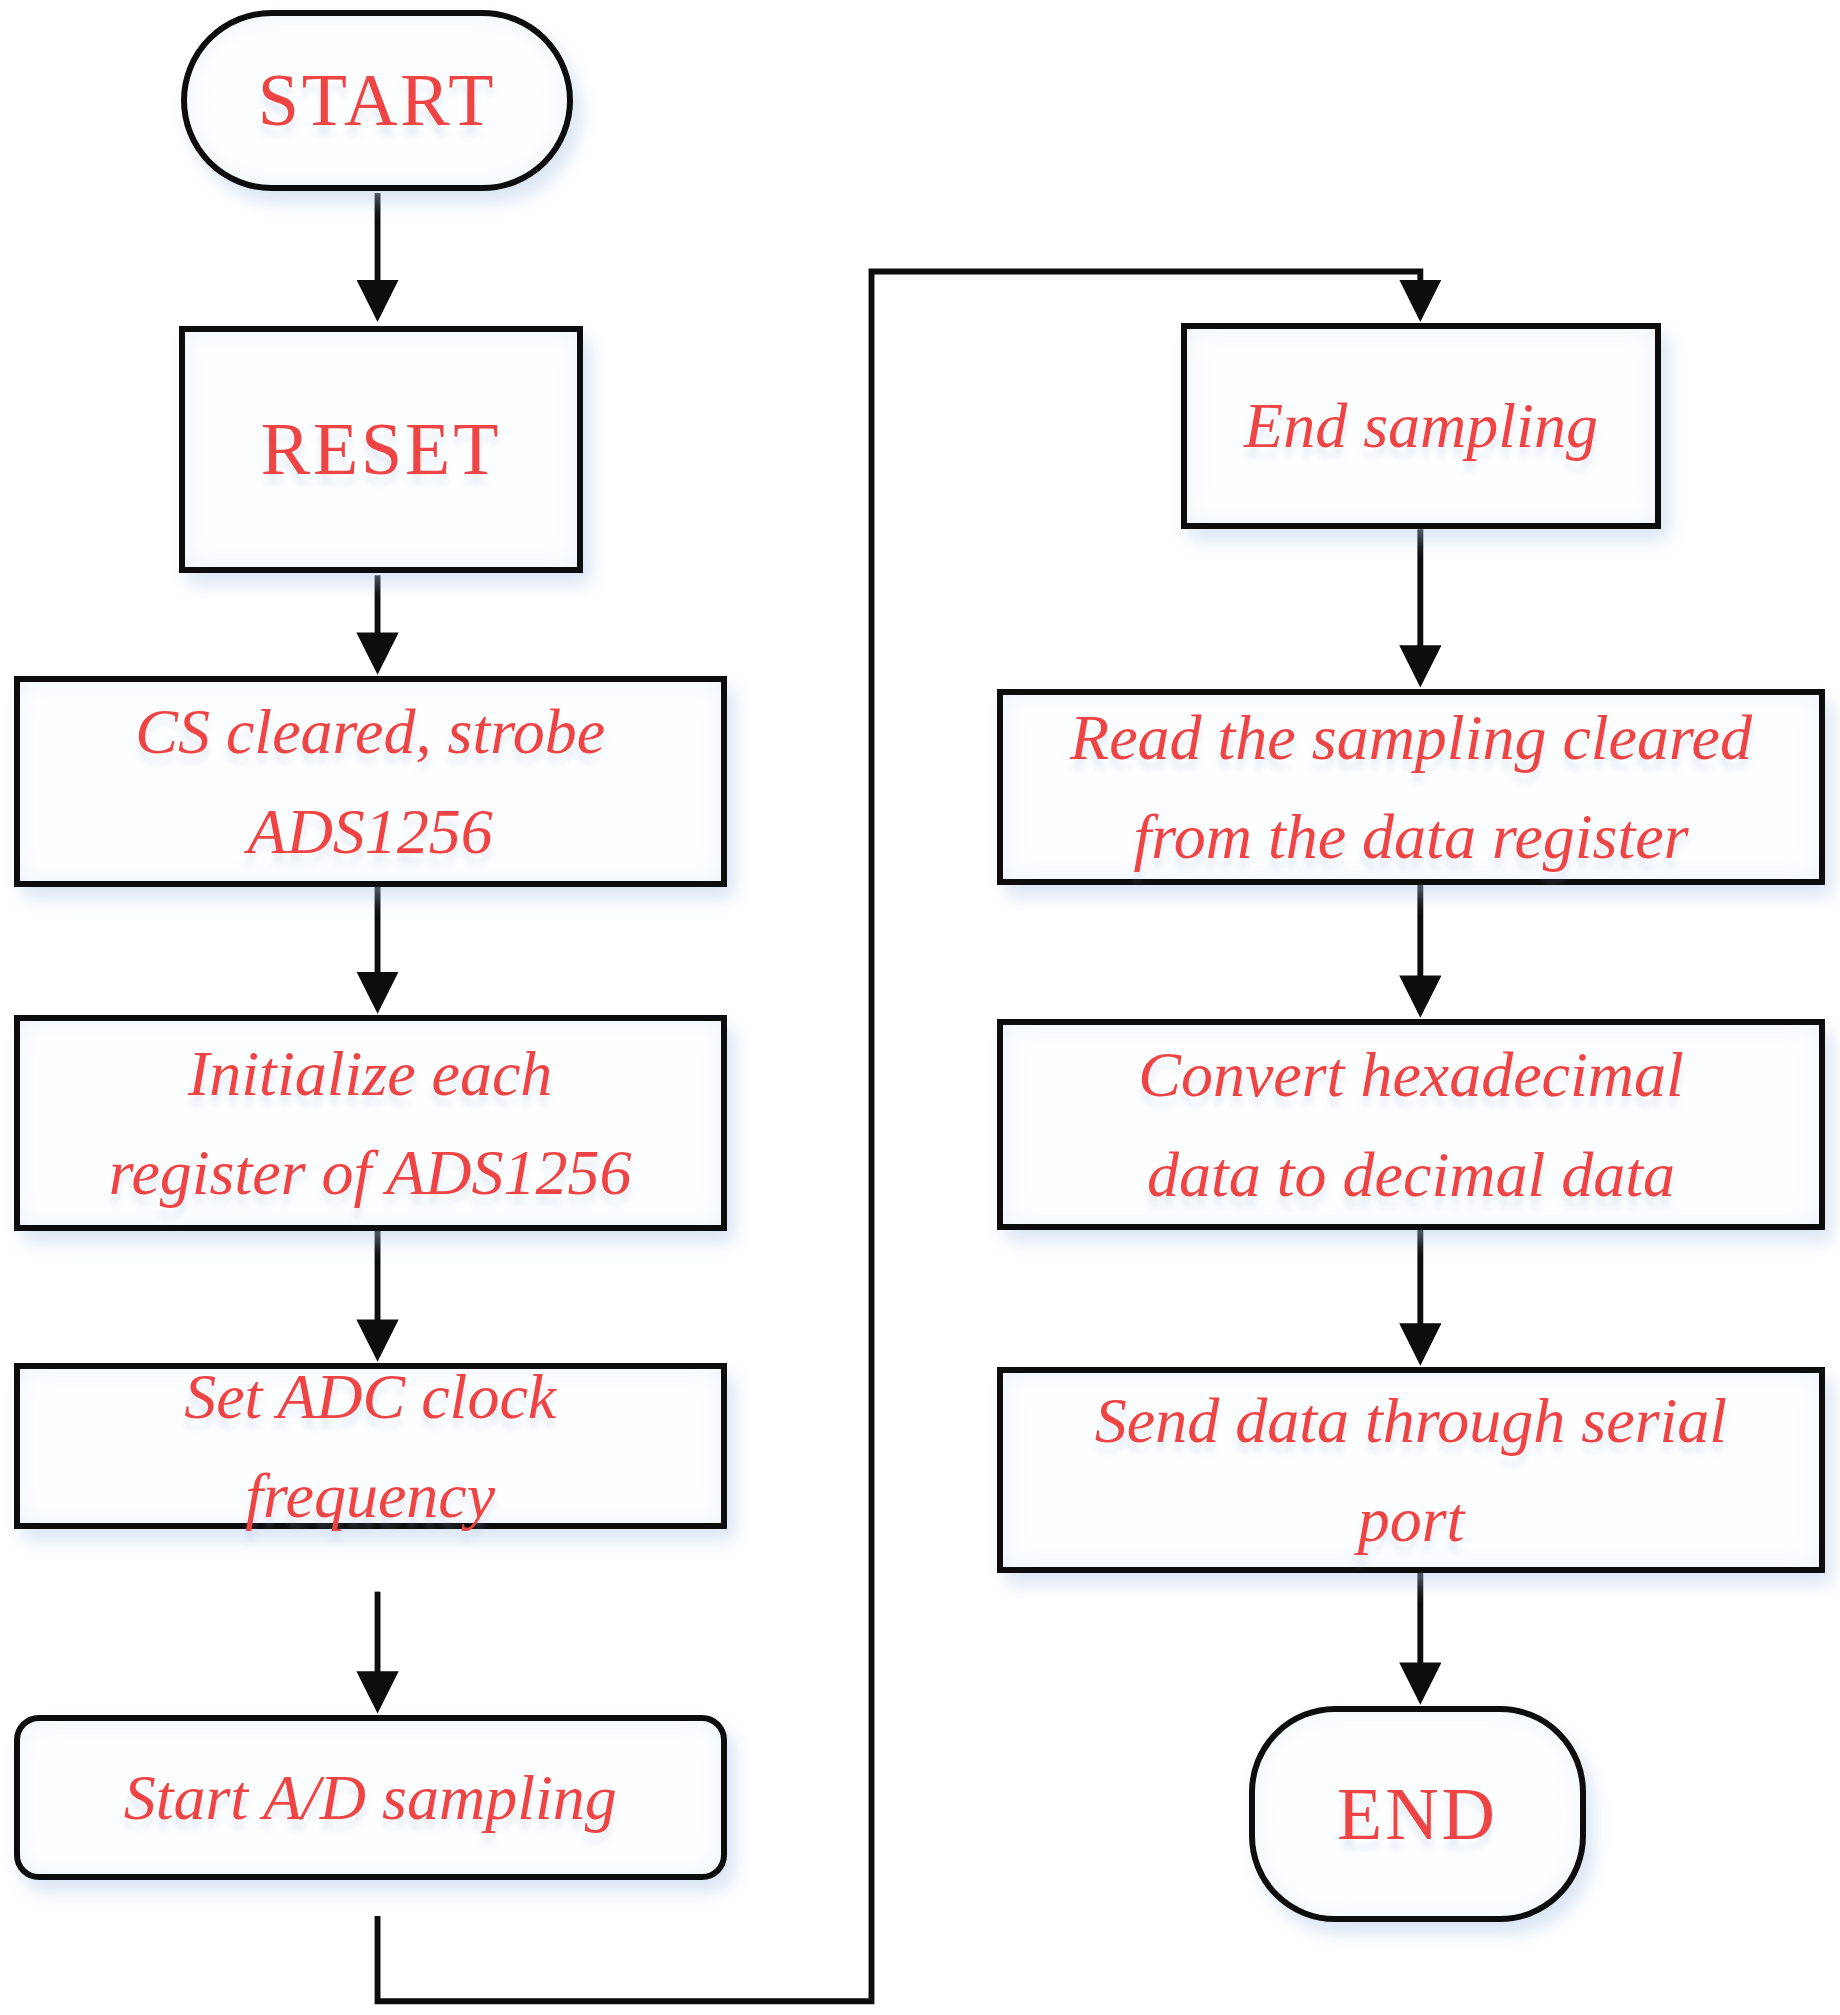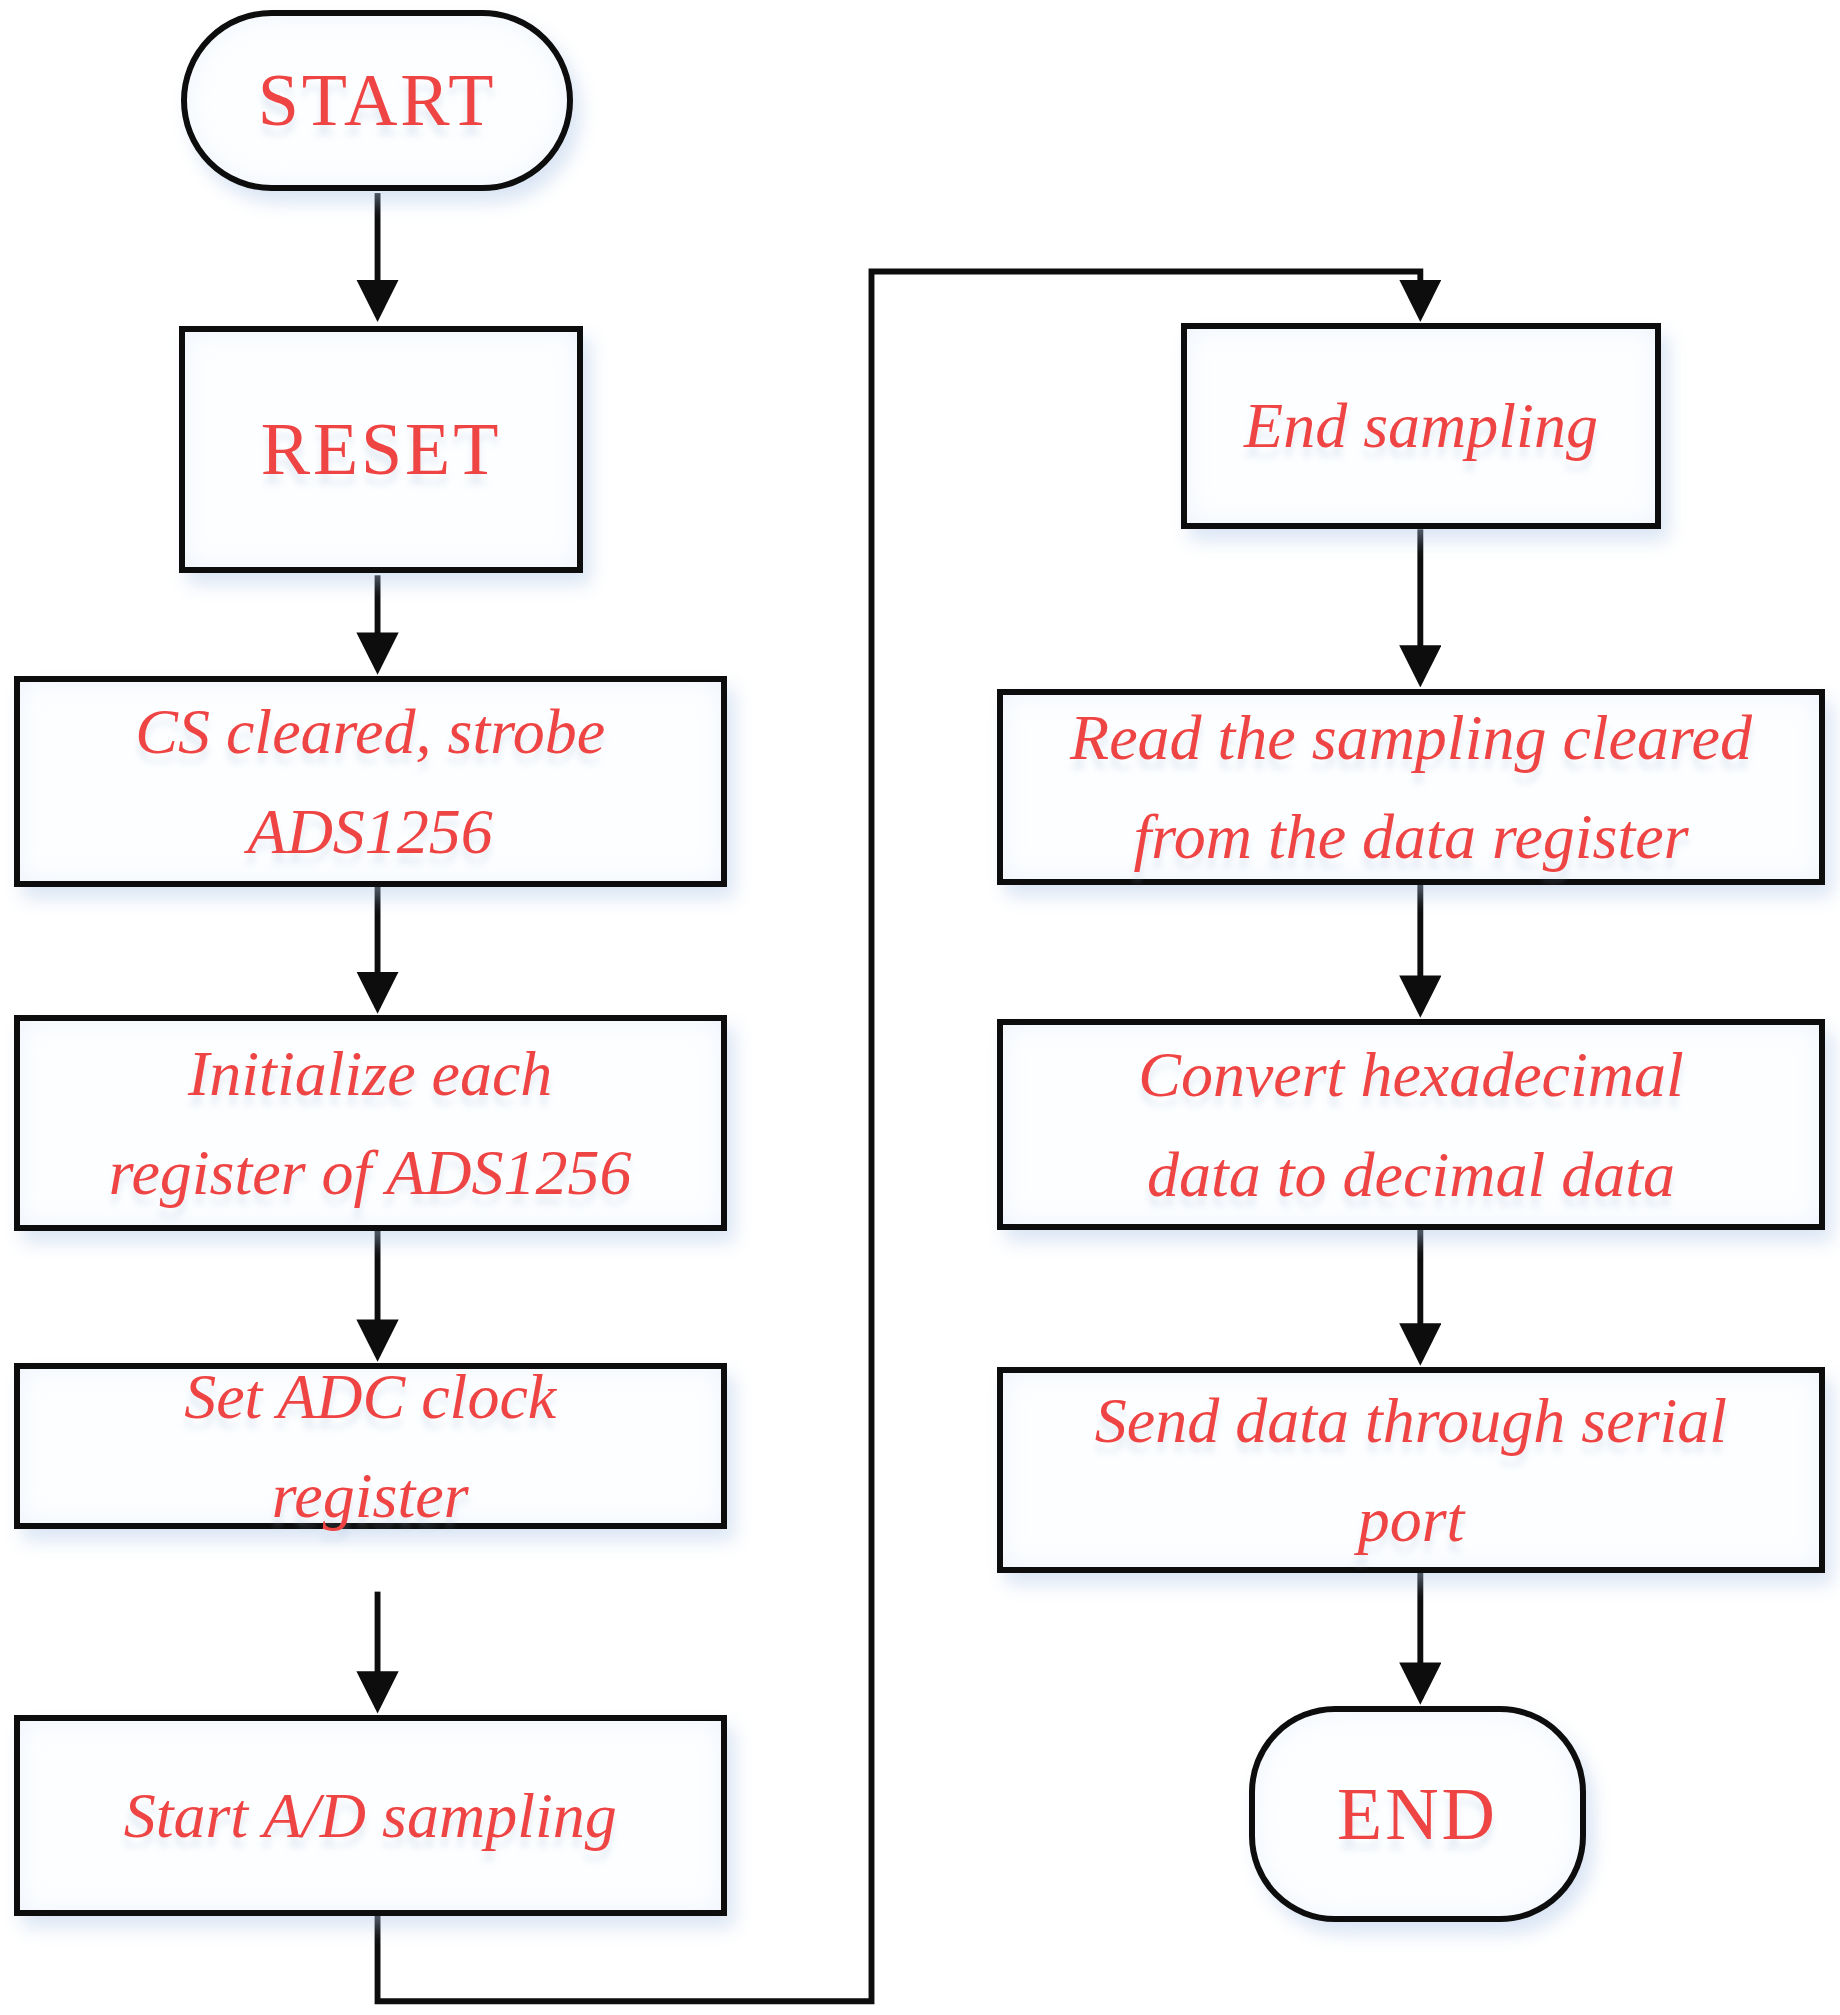--- a/index.html
+++ b/index.html
@@ -91,25 +91,25 @@
   <div class="node process" id="node-init-reg" style="left:13.7px; top:1015px; width:713px; height:216px;align-items:center;">
     <div class="label">
       <span class="ln">Initialize each</span>
       <span class="ln">register of ADS1256</span>
     </div>
   </div>
 
   <div class="node process" id="node-set-adc" style="left:13.7px; top:1363px; width:713px; height:166px;">
     <div class="label">
       <span class="ln">Set ADC clock</span>
-      <span class="ln">register</span>
+      <span class="ln">frequency</span>
     </div>
   </div>
 
-  <div class="node process" id="node-start-ad" style="left:13.7px; top:1715px; width:713px; height:201px;">
+  <div class="node process" id="node-start-ad" style="left:13.7px; top:1715px; width:713px; height:165px;border-radius:25px;">
     <div class="label">
       <span class="ln">Start A/D sampling</span>
       <span class="ln"></span>
     </div>
   </div>
 
   <div class="node process" id="node-end-sampling" style="left:1181px; top:323px; width:480px; height:206px;">
     <div class="label">
       <span class="ln">End sampling</span>
       <span class="ln"></span>

